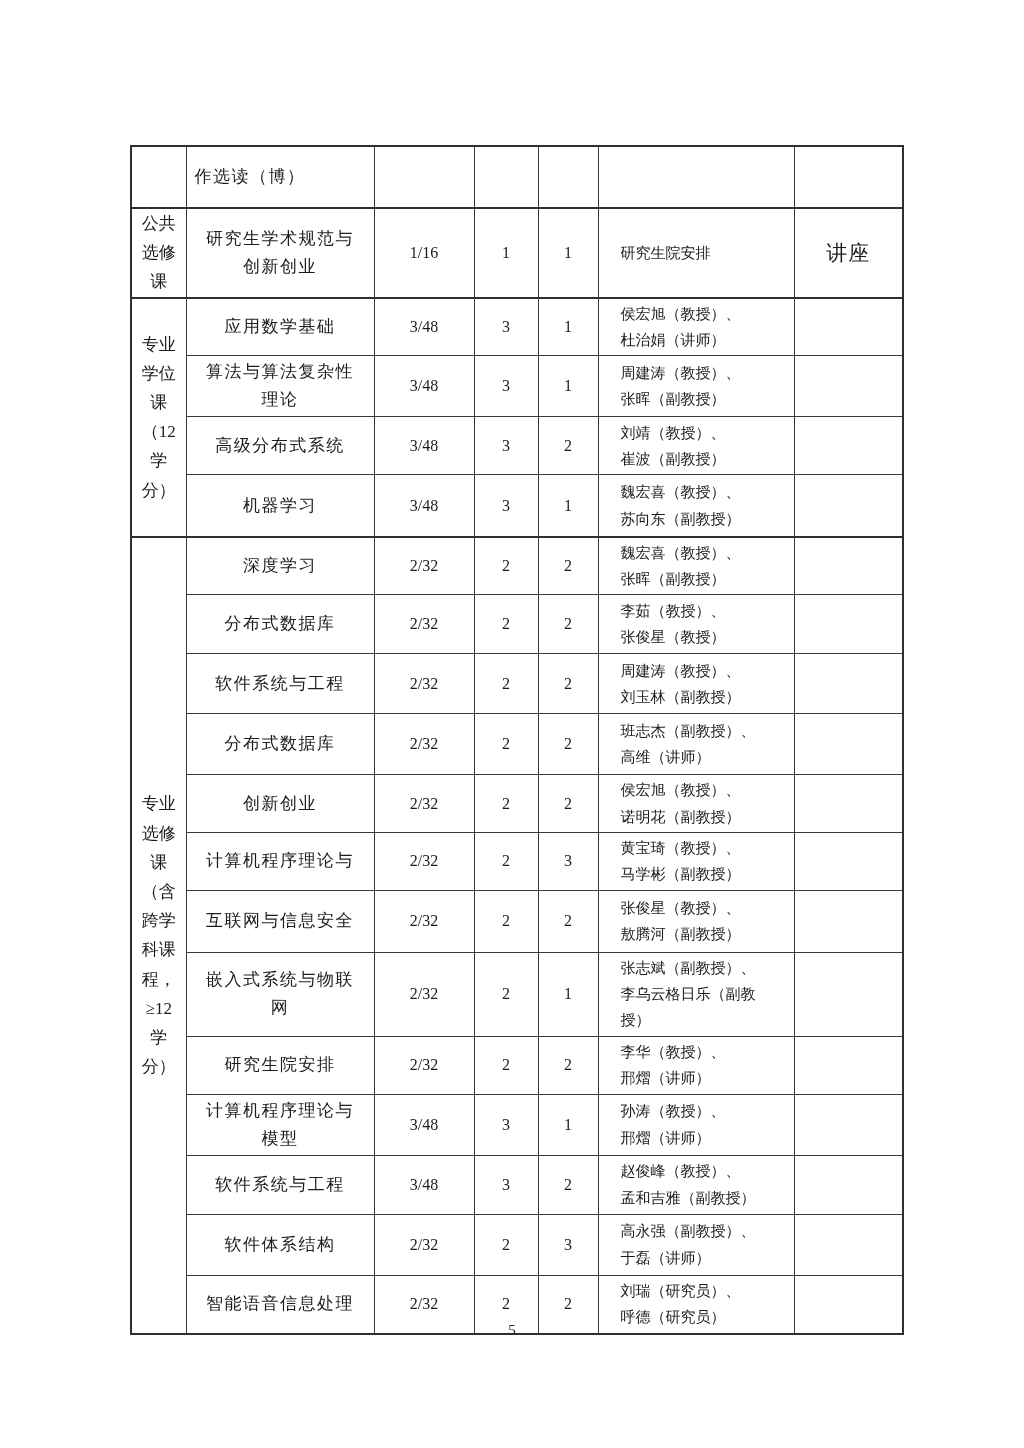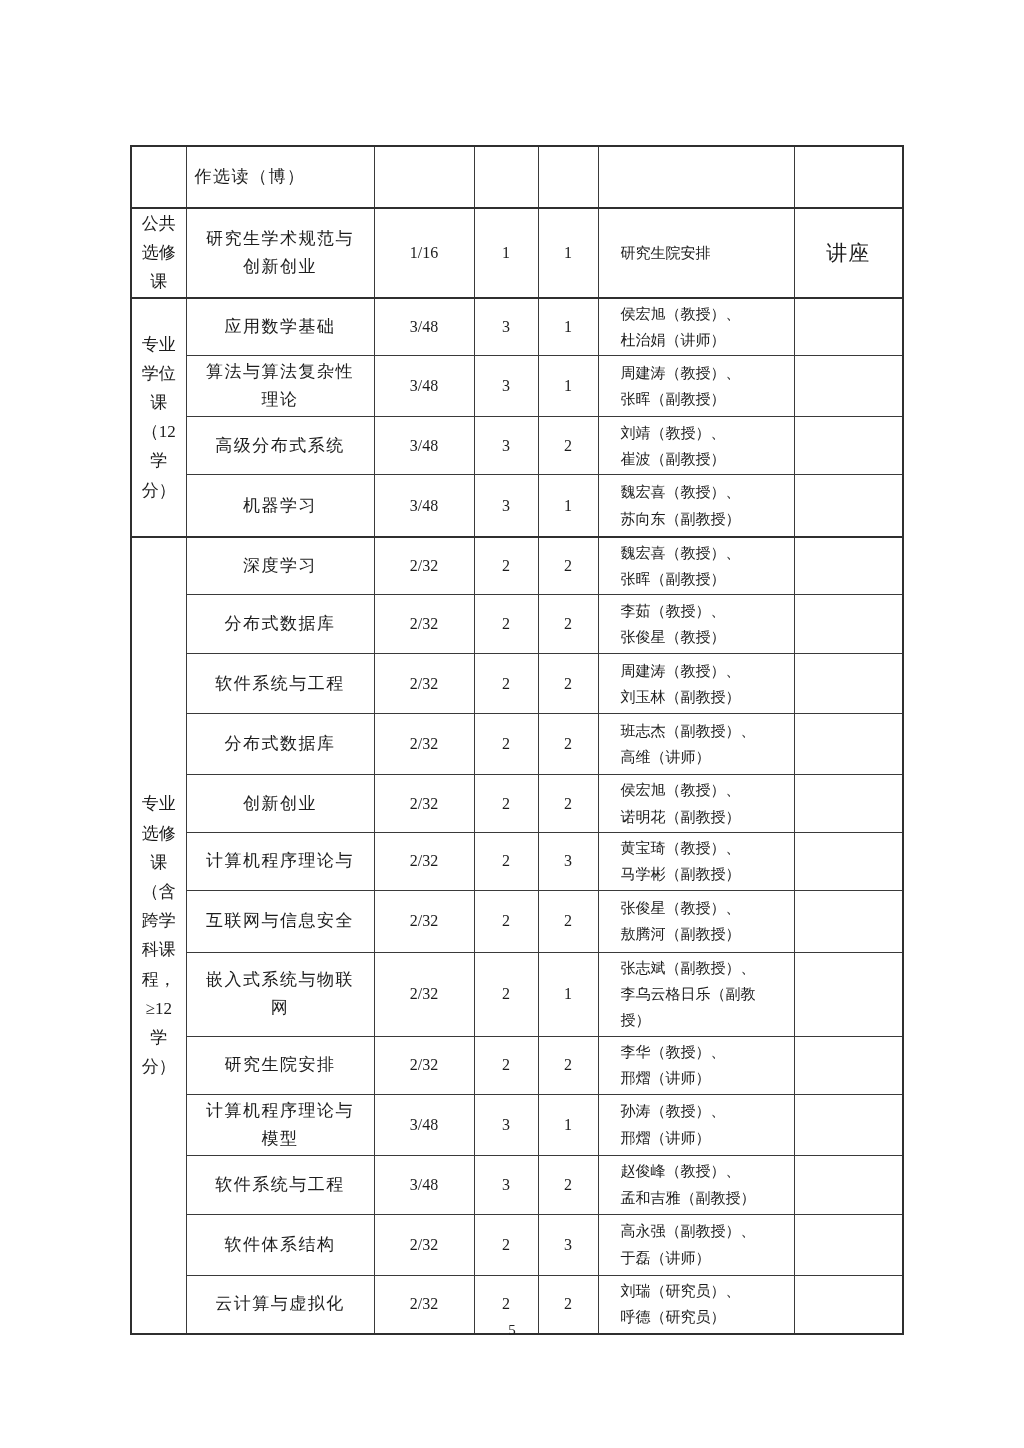--- a/index.html
+++ b/index.html
@@ -258,21 +258,21 @@
       <tr style="height:61px">
         <td class="course">软件体系结构</td>
         <td class="num">2/32</td>
         <td class="num">2</td>
         <td class="num">3</td>
         <td class="teachers">高永强（副教授）、
 于磊（讲师）</td>
         <td class="note"></td>
       </tr>
       <tr style="height:59px">
-        <td class="course">云计算与虚拟化</td>
+        <td class="course">智能语音信息处理</td>
         <td class="num">2/32</td>
         <td class="num">2</td>
         <td class="num">2</td>
         <td class="teachers">刘瑞（研究员）、
 呼德（研究员）</td>
         <td class="note"></td>
       </tr>
     </tbody>
   </table>
 

